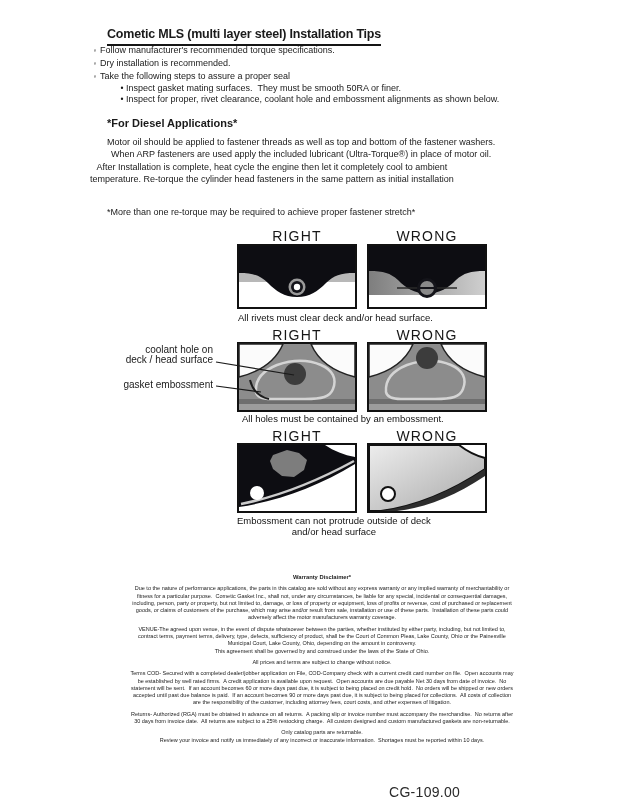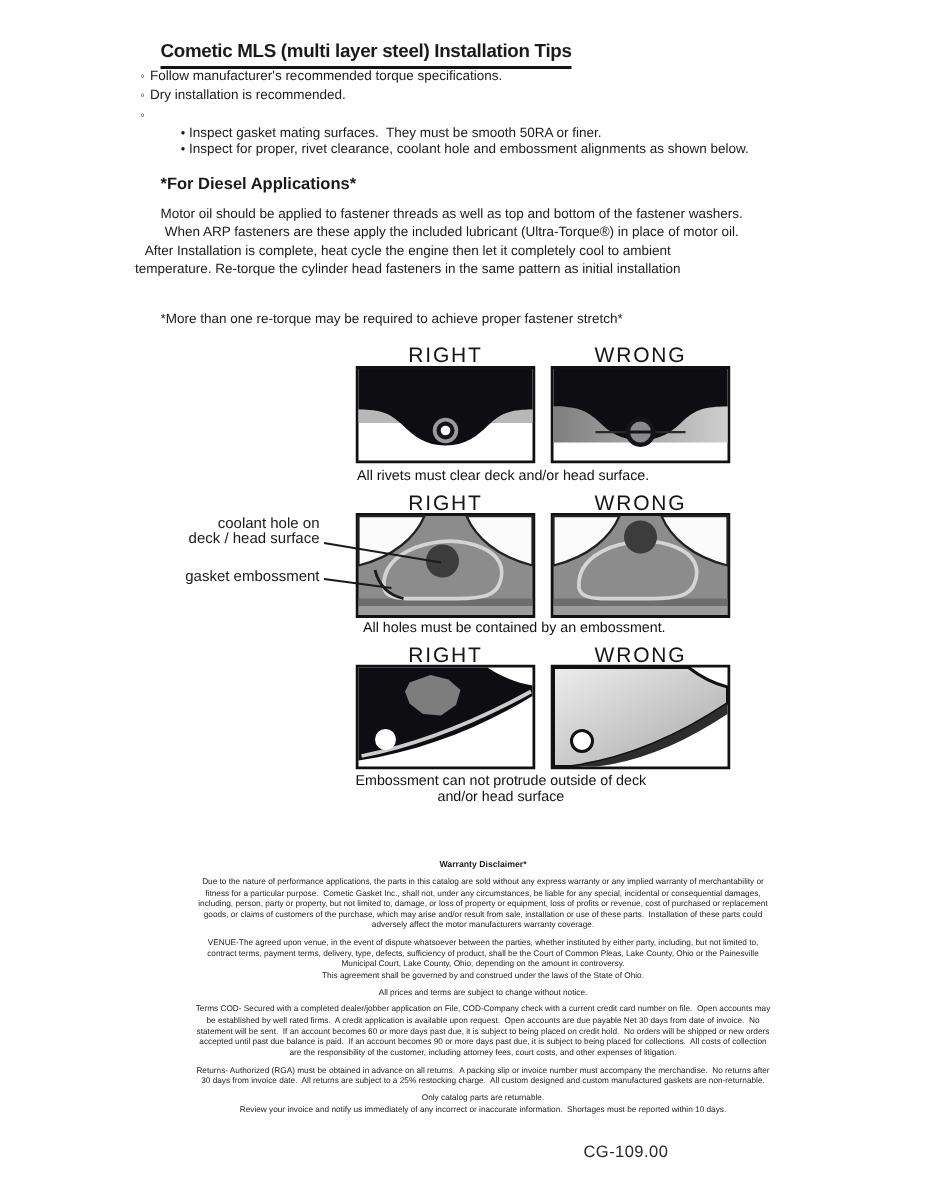--- a/index.html
+++ b/index.html
@@ -31,55 +31,56 @@
   .sidelabel{left:95px;width:118px;text-align:right;font-size:10px;line-height:10px;}
   .panel{position:absolute;width:120px;}
   svg{display:block;}
   .overlay{position:absolute;left:0;top:0;pointer-events:none;}
   
   .warranty{top:574px;left:107px;width:430px;font-size:5.5px;line-height:7.3px;color:#222;}
   .warranty .wh{font-size:5.8px;font-weight:bold;margin-bottom:4px;}
   .warranty .wp{margin:0 0 4px 0;}
   .warranty .wp-last{margin-top:3px;}
   
-  .footer{top:762px;left:389px;font-size:11px;letter-spacing:0.3px;color:#2a2a2a;}
+  .footer{top:784px;left:389px;font-size:14px;letter-spacing:0.3px;color:#2a2a2a;}
 </style>
 </head>
 <body>
 
 <div class="page">
 
   <h1 class="abs title" style="margin:0;">Cometic MLS (multi layer steel) Installation Tips</h1>
 
   <div class="abs tips">
     <div class="tip-row">
         <span class="mk">◦</span>
         <span class="ln">Follow manufacturer's recommended torque specifications.</span>
       </div>
     <div class="tip-row">
         <span class="mk">◦</span>
         <span class="ln">Dry installation is recommended.</span>
       </div>
     <div class="tip-row">
         <span class="mk">◦</span>
+        <span class="ln">Take the following steps to assure a proper seal</span>
       </div>
     <div class="tip-sub">
         <span class="mk">•</span>
         <span class="ln">Inspect gasket mating surfaces.  They must be smooth 50RA or finer.</span>
       </div>
     <div class="tip-sub">
         <span class="mk">•</span>
         <span class="ln">Inspect for proper, rivet clearance, coolant hole and embossment alignments as shown below.</span>
       </div>
   </div>
 
   <h2 class="abs diesel-h" style="margin:0;">*For Diesel Applications*</h2>
   <div class="abs para p1">
     <div class="ln">Motor oil should be applied to fastener threads as well as top and bottom of the fastener washers.</div>
-    <div class="ln">When ARP fasteners are these apply the included lubricant (Ultra-Torque®) in place of motor oil.</div>
+    <div class="ln">When ARP fasteners are used apply the included lubricant (Ultra-Torque®) in place of motor oil.</div>
   </div>
   <div class="abs para p2">
     <div class="ln">After Installation is complete, heat cycle the engine then let it completely cool to ambient</div>
     <div class="ln">temperature. Re-torque the cylinder head fasteners in the same pattern as initial installation</div>
   </div>
   <div class="abs para p3 ln">*More than one re-torque may be required to achieve proper fastener stretch*</div>
 
   <div class="abs dlabel" style="top:228px;left:237px;">RIGHT</div>
   <div class="abs dlabel" style="top:228px;left:367px;">WRONG</div>
 

